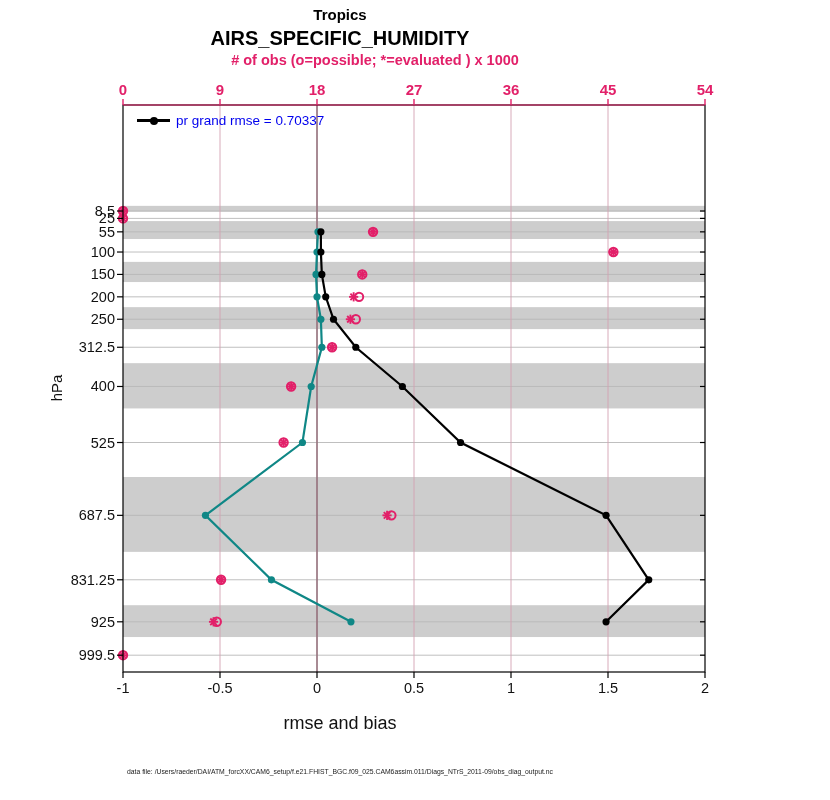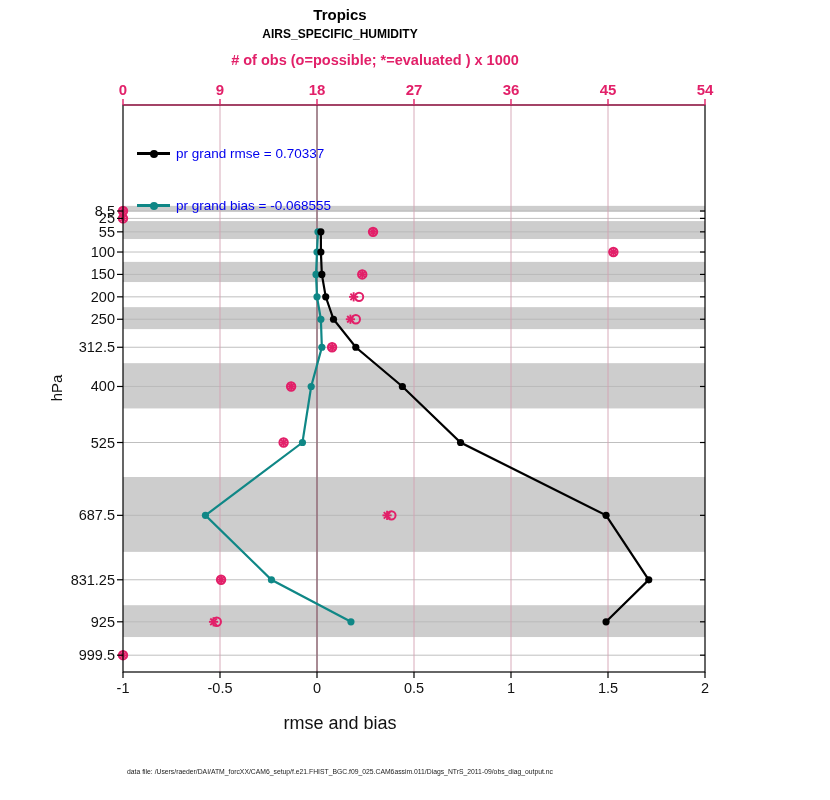--- a/index.html
+++ b/index.html
@@ -1,28 +1,28 @@
 <!DOCTYPE html>
 <html><head>
 <meta charset="utf-8">
 <style>
   html,body{margin:0;padding:0;background:#ffffff;}
   .figure{position:relative;width:830px;height:800px;background:#ffffff;overflow:hidden;
           font-family:"Liberation Sans", sans-serif;}
   .ctext{position:absolute;left:0;width:680px;text-align:center;}
   .title1{top:6px;font-size:15px;font-weight:bold;color:#000;}
-  .title2{top:27px;font-size:12px;font-weight:bold;color:#000;}
+  .title2{top:27px;font-size:20px;font-weight:bold;color:#000;}
   .obs-label{top:52px;font-size:14.5px;font-weight:bold;}
   .xlabel{top:713px;font-size:18px;color:#111;}
   .timespan{top:719px;font-size:15px;color:#111;}
   .footer{top:768px;font-size:6.8px;color:#222;}
   .ylabel{position:absolute;left:28px;top:378px;width:60px;height:20px;text-align:center;
           font-size:15px;color:#111;transform:rotate(-90deg);transform-origin:center;}
   .legend{position:absolute;left:137px;top:111px;}
-  .legend-row{display:flex;align-items:center;height:19px;margin-top:33px;}
+  .legend-row{display:flex;align-items:center;height:19px;}
   .legend-sample{display:inline-block;width:33px;height:2.6px;position:relative;}
   .legend-dot{position:absolute;left:13px;top:-2.7px;width:8px;height:8px;border-radius:50%;}
   .legend-label{margin-left:6px;font-size:13.5px;color:#0000ee;white-space:pre;}
   svg{position:absolute;left:0;top:0;}
 </style>
 </head>
 <body>
 
 <div class="figure">
   <div class="ctext title1">Tropics</div>
@@ -225,24 +225,18 @@
       <text x="115" y="660.191699604743" text-anchor="end" font-size="14.5" fill="#111">999.5</text>
     </svg>
 
   <div class="legend">
     <div class="legend-row">
       <span class="legend-sample" style="background: rgb(0, 0, 0);">
           <span class="legend-dot" style="background: rgb(0, 0, 0);"></span>
         </span>
       <span class="legend-label" style="color: rgb(0, 0, 238);">pr grand rmse = 0.70337</span>
     </div>
-    <div class="legend-row">
-      <span class="legend-sample" style="background: rgb(15, 135, 134);">
-          <span class="legend-dot" style="background: rgb(15, 135, 134);"></span>
-        </span>
-      <span class="legend-label" style="color: rgb(0, 0, 238);">pr grand bias = -0.068555</span>
-    </div>
   </div>
 
   <div class="ylabel">hPa</div>
   <div class="ctext xlabel">rmse and bias</div>
   <div class="ctext footer">data file: /Users/raeder/DAI/ATM_forcXX/CAM6_setup/f.e21.FHIST_BGC.f09_025.CAM6assim.011/Diags_NTrS_2011-09/obs_diag_output.nc</div>
 </div>
 
 </body></html>

